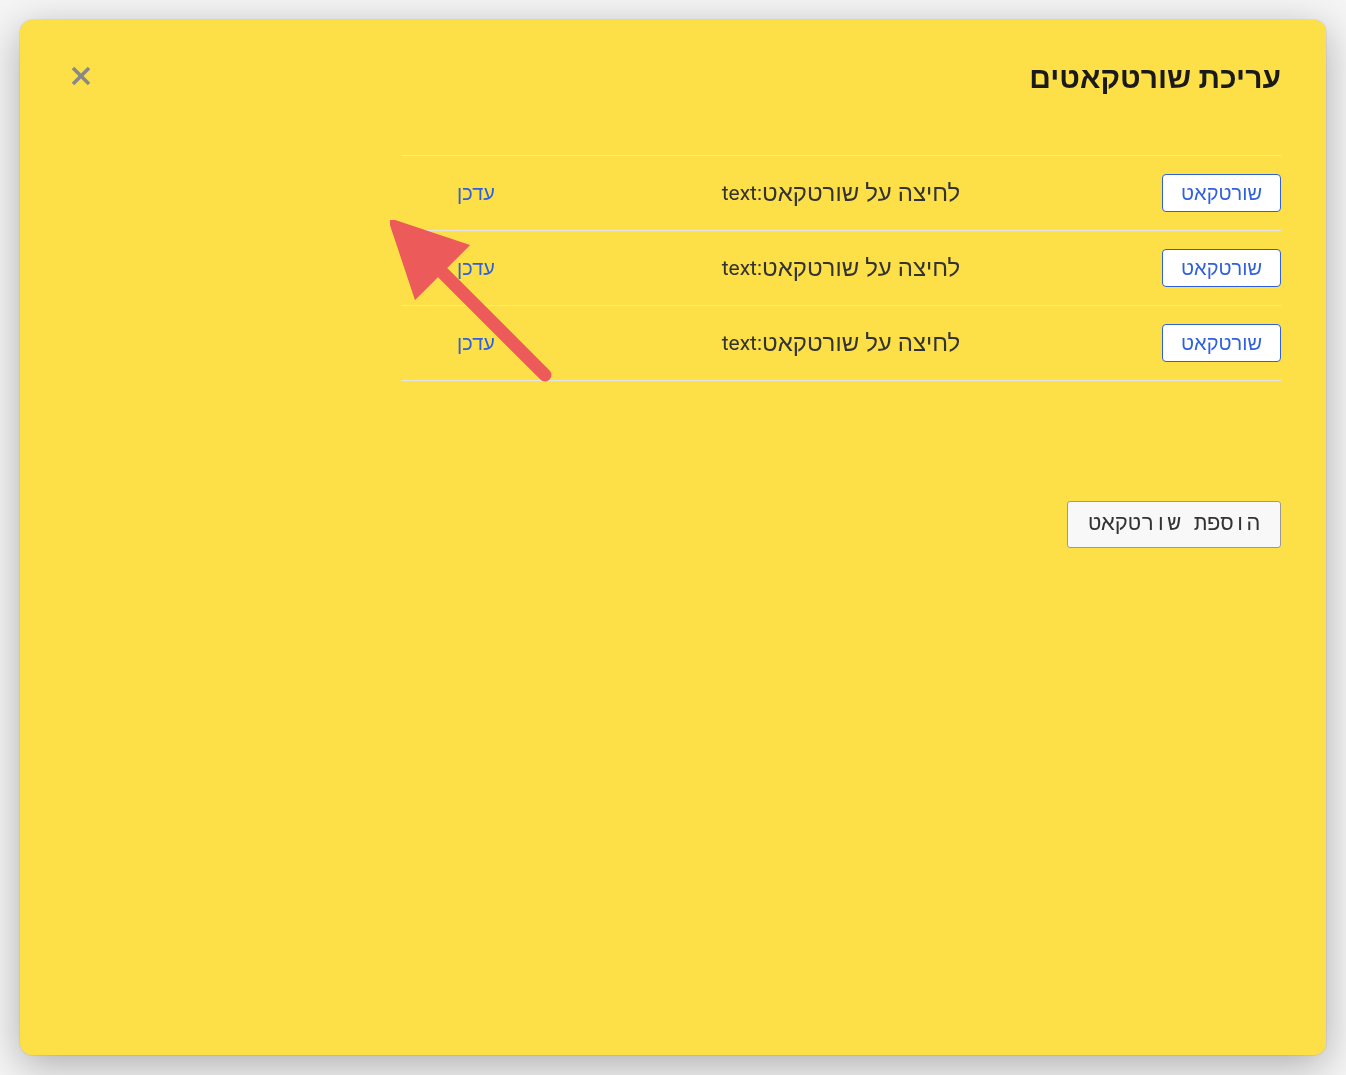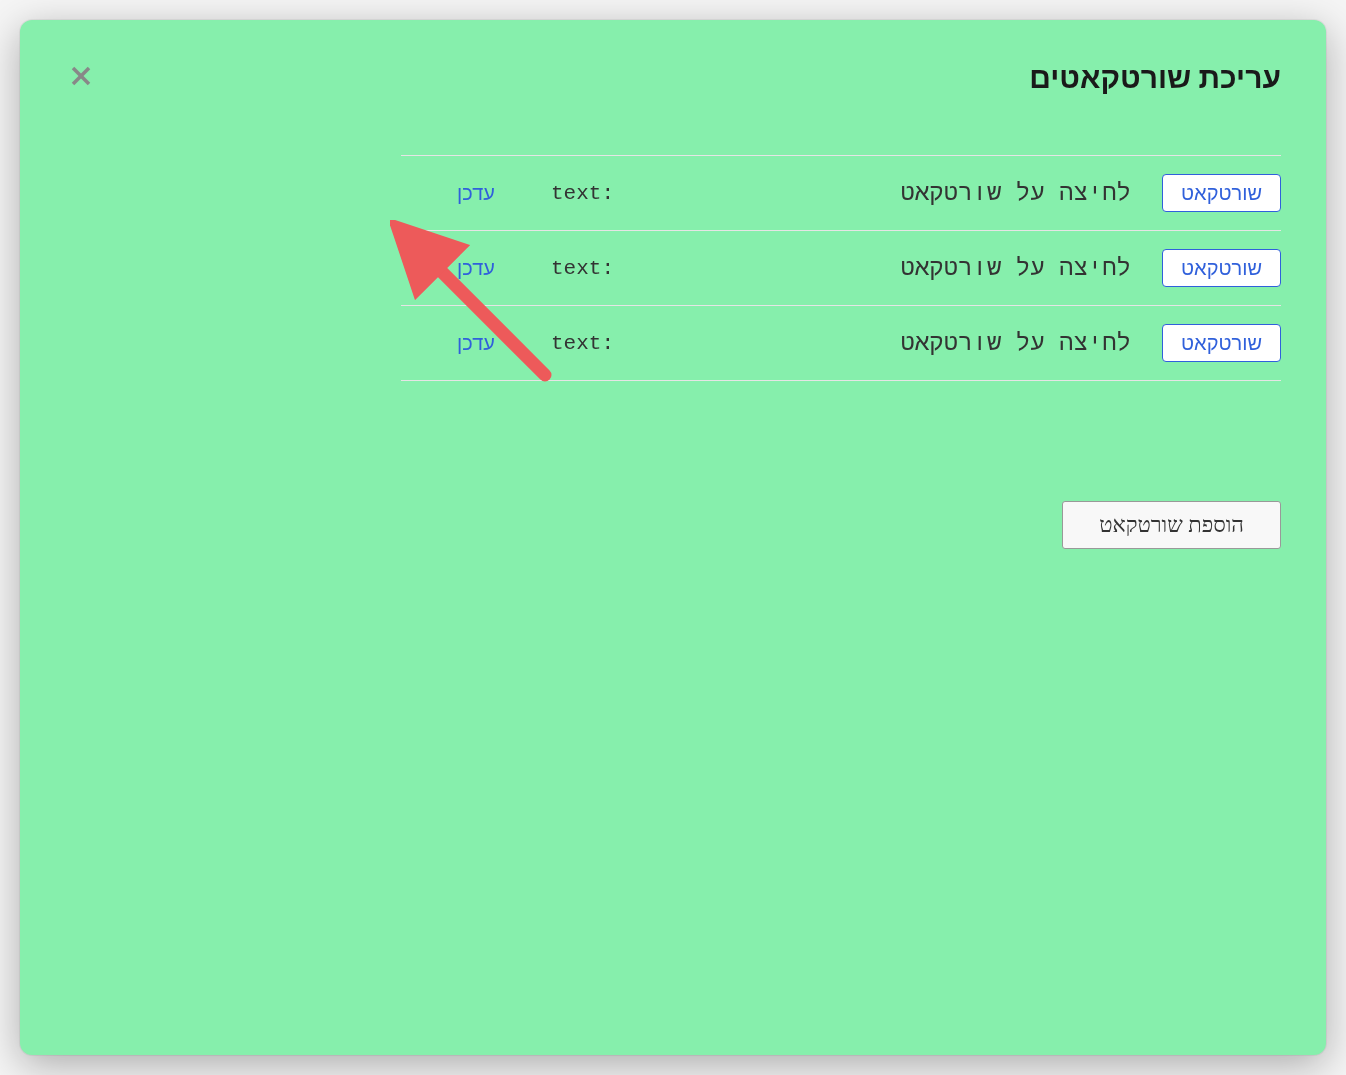--- a/index.html
+++ b/index.html
@@ -9,21 +9,21 @@
     }
     body {
       font-family: -apple-system, BlinkMacSystemFont, "Segoe UI", Roboto, Arial, sans-serif;
       background: #f5f5f5;
       width: 1346px;
       height: 1075px;
       position: relative;
       padding: 20px;
     }
     .modal {
-      background: #86efac;
+      background: #fde047;
       border-radius: 12px;
       box-shadow: 0 10px 40px rgba(0,0,0,0.3), 0 0 0 1px rgba(0,0,0,0.05);
       width: 100%;
       height: 100%;
       position: relative;
       padding: 40px 45px;
       direction: rtl;
     }
     .close-icon {
       position: absolute;
@@ -77,24 +77,23 @@
       border-radius: 4px;
       padding: 6px 18px;
       font-size: 20px;
       background: #ffffff;
     }
     .text-cell {
       flex: 1;
       text-align: center;
       display: flex;
       align-items: center;
-      justify-content: space-between;
+      justify-content: center;
       gap: 0;
       direction: ltr;
-      font-family: Liberation Mono, monospace;
     }
     .text-prefix {
       color: #333;
       font-size: 21px;
       direction: ltr;
     }
     .text-content {
       color: #333;
       font-size: 24px;
     }
@@ -107,25 +106,25 @@
       color: #3060db;
       font-size: 20px;
       cursor: pointer;
       text-decoration: none;
     }
     .add-shortcut-button {
       margin-top: 120px;
       background: #f8f8f8;
       border: 1px solid #999;
       border-radius: 3px;
-      padding: 10px 36px;
+      padding: 10px 20px;
       font-size: 22px;
       color: #333;
       cursor: pointer;
-      font-family: Liberation Serif, serif;
+      font-family: Liberation Mono, monospace;
       direction: rtl;
     }
     .arrow-annotation {
       position: absolute;
       left: 370px;
       top: 200px;
       pointer-events: none;
       direction: ltr;
     }
   </style>

